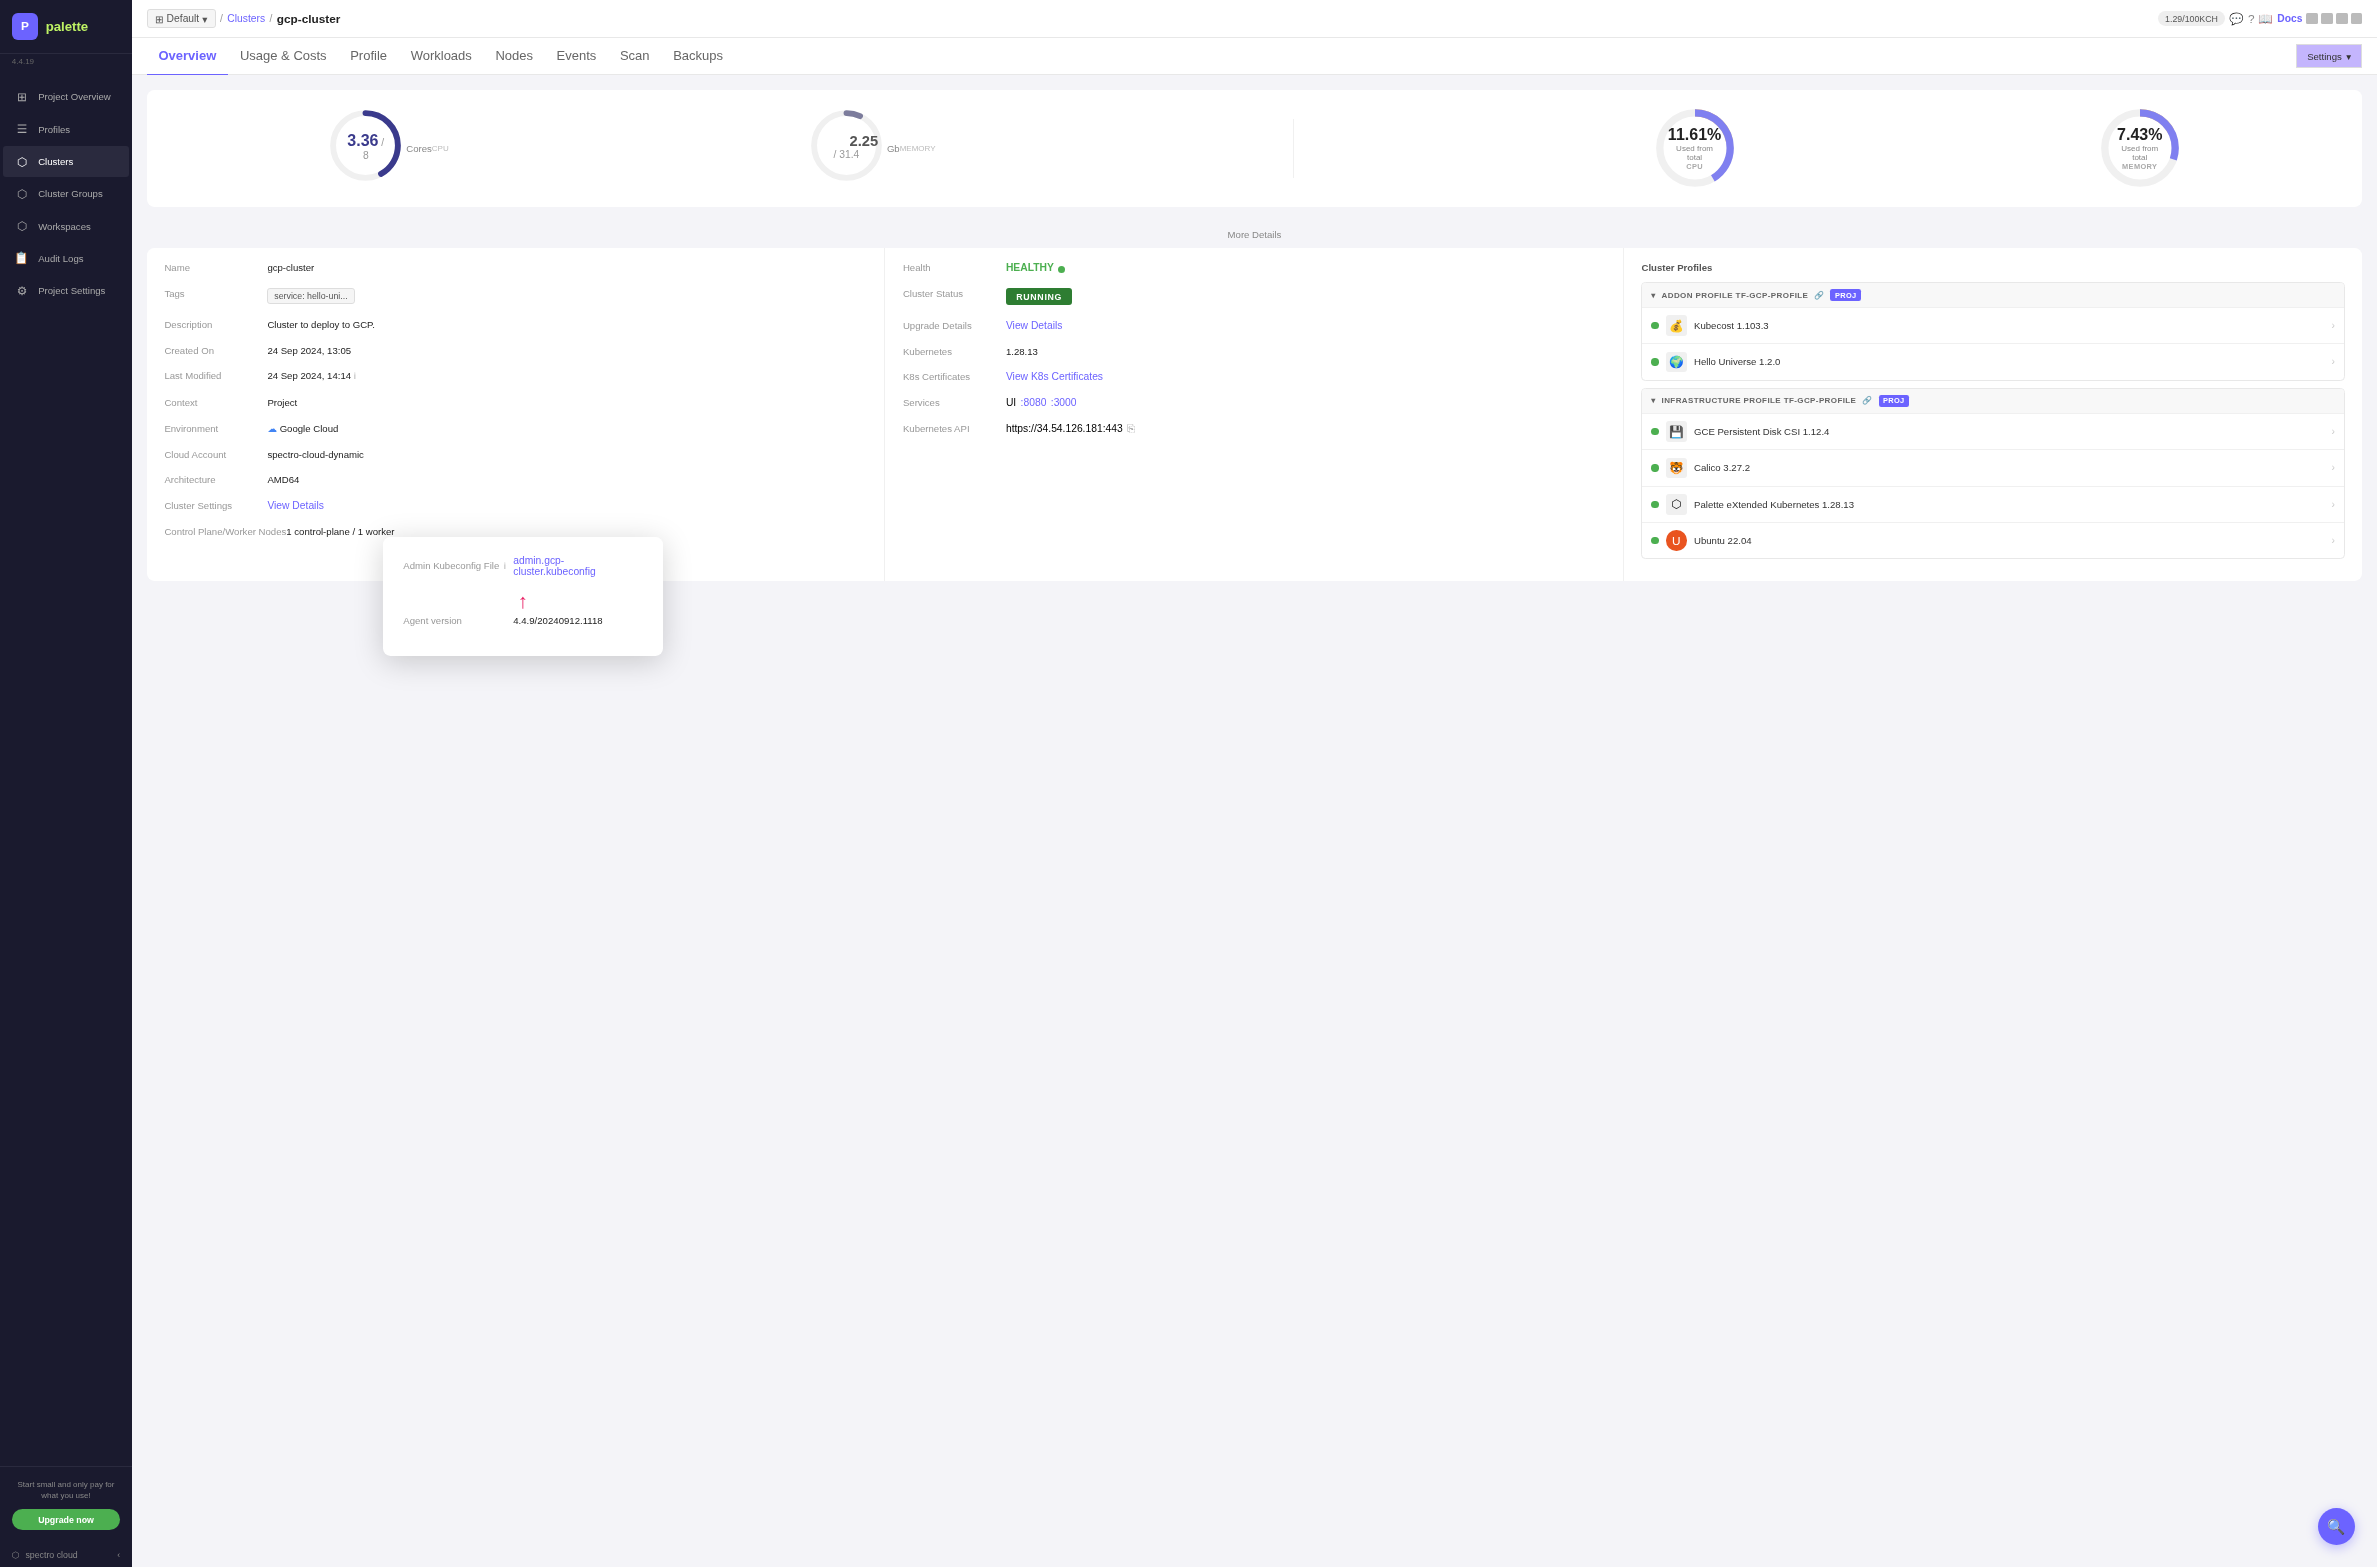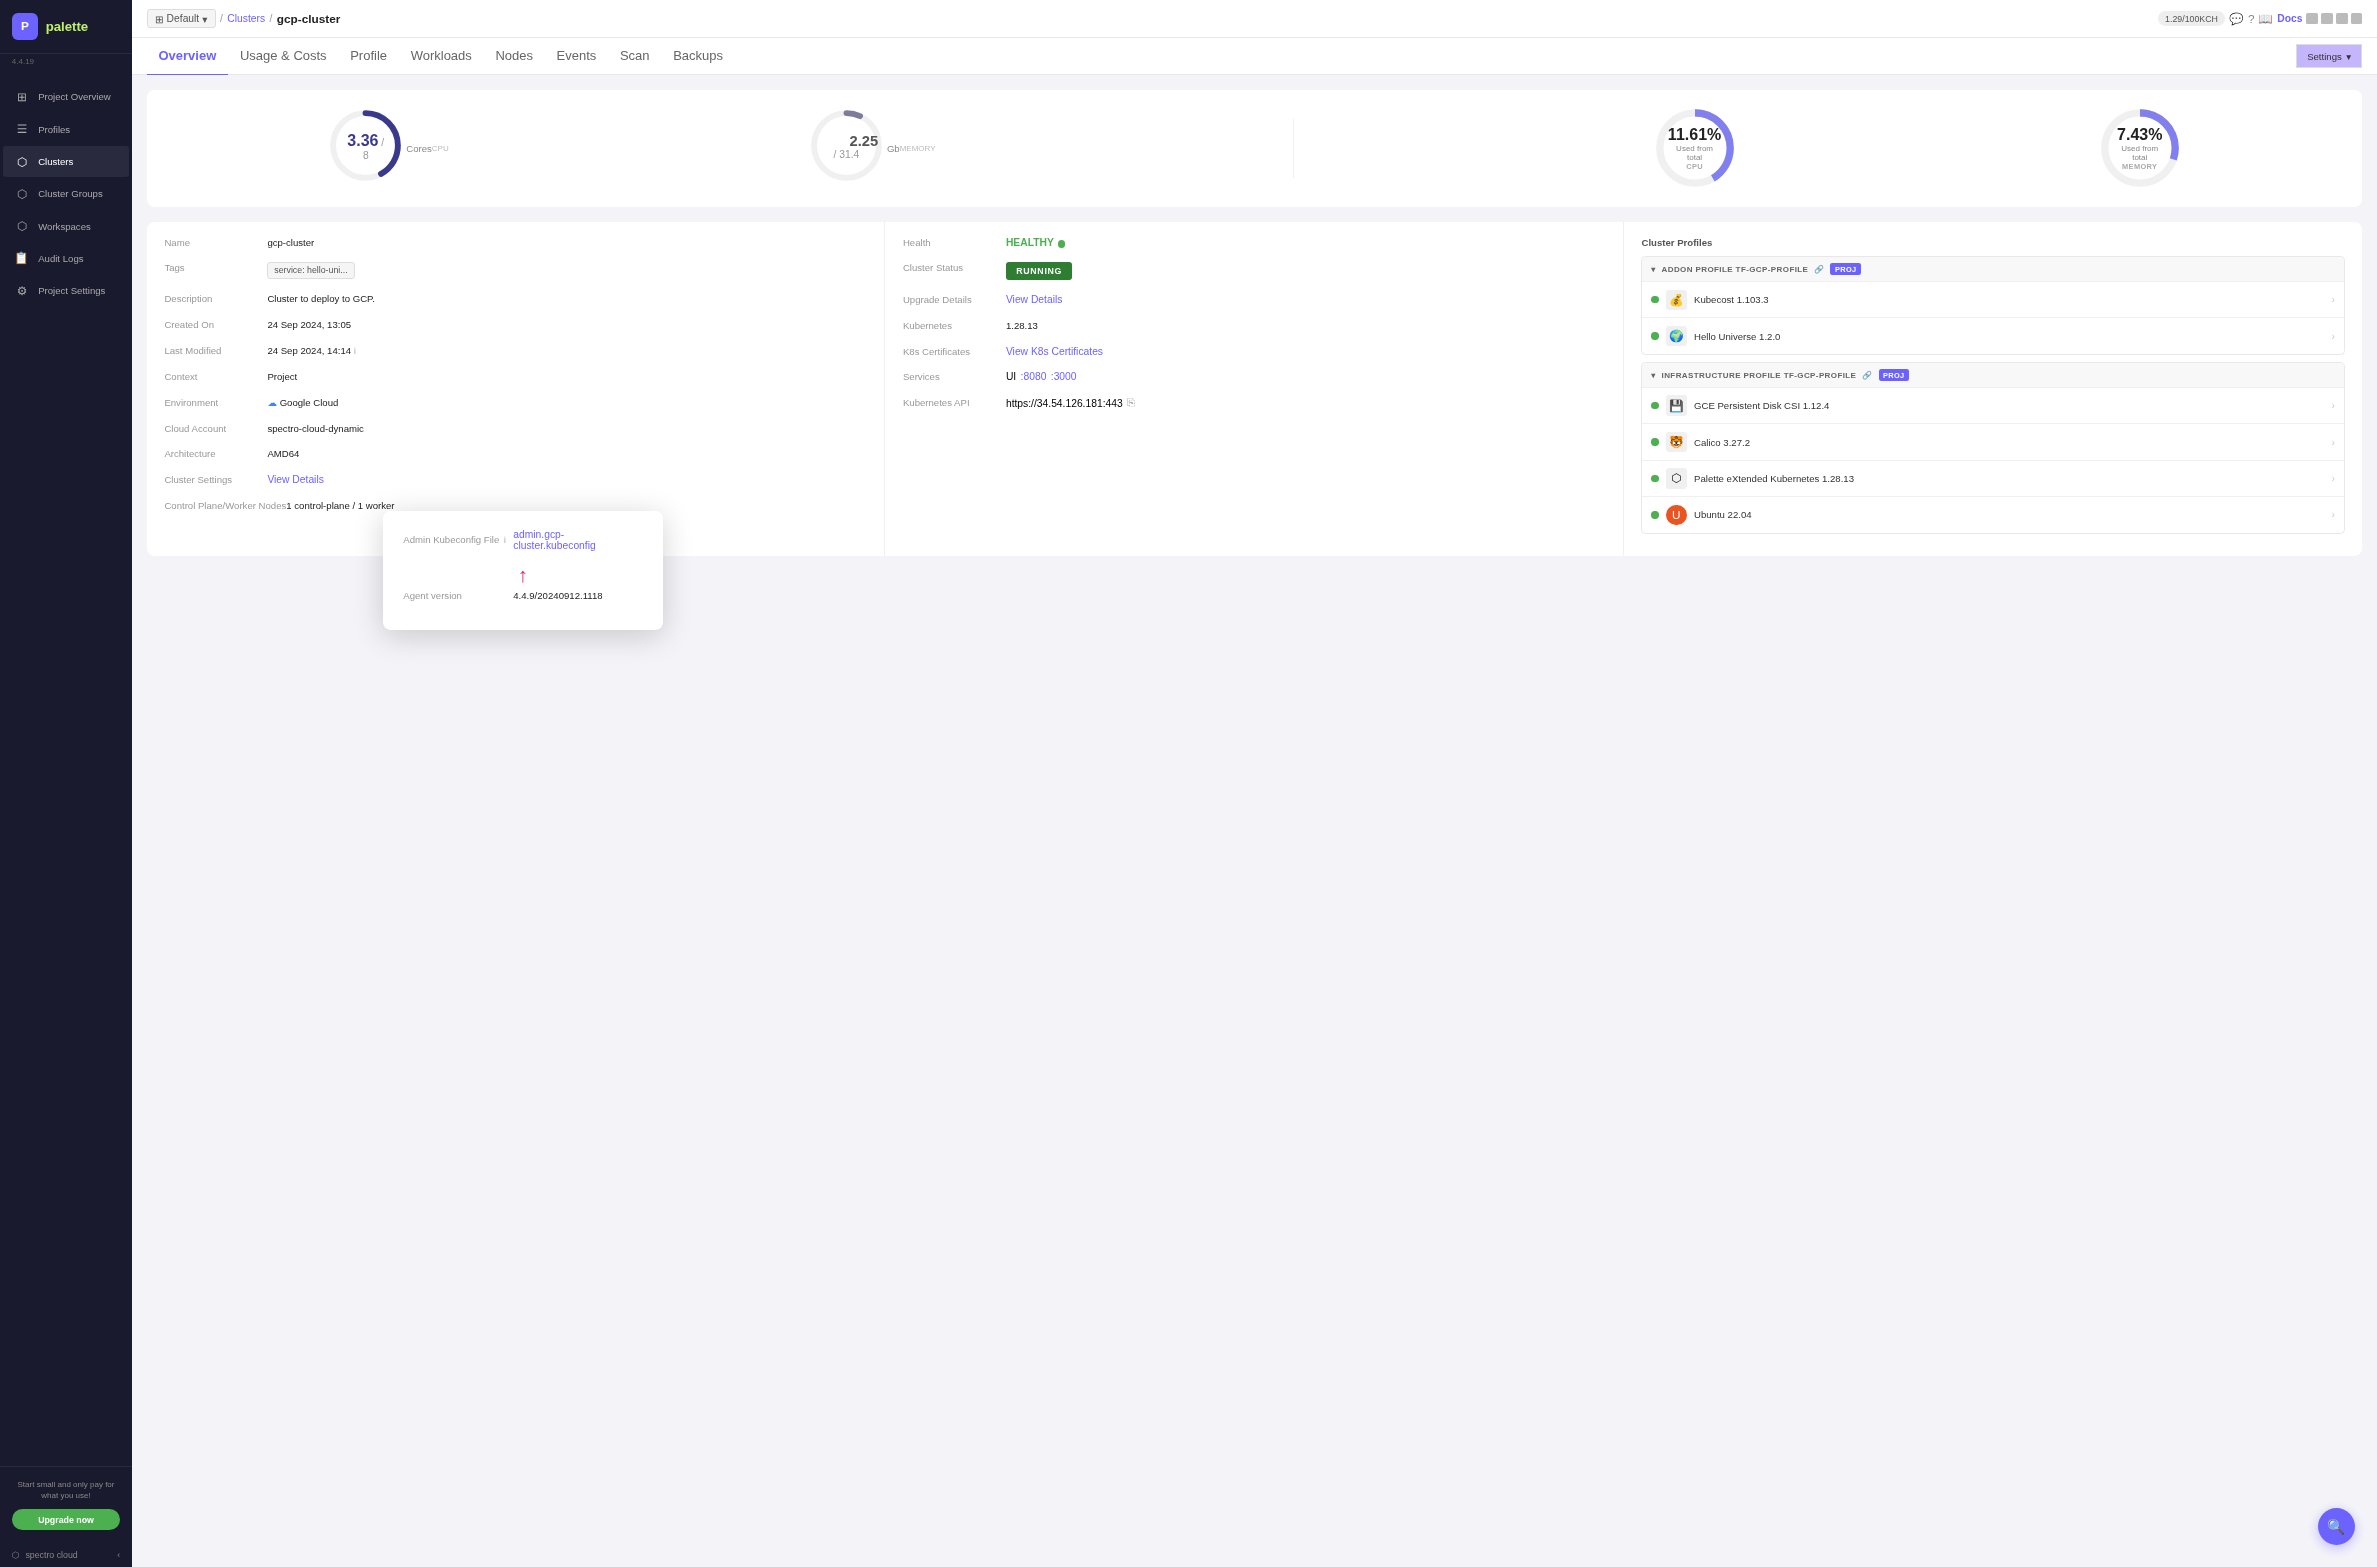--- a/index.html
+++ b/index.html
@@ -265,20 +265,21 @@
           </svg>
           <div class="donut-center">
             <div class="donut-pct">7.43%</div>
             <div class="donut-label">Used from total</div>
             <div class="donut-sub">MEMORY</div>
           </div>
         </div>
       </div>
     </div>
 
+    <div class="more-details">More Details</div>
 
     <div class="detail-card">
 
       <div class="detail-section">
         <div class="detail-row">
           <span class="detail-label">Name</span>
           <span class="detail-value">gcp-cluster</span>
         </div>
         <div class="detail-row">
           <span class="detail-label">Tags</span>

